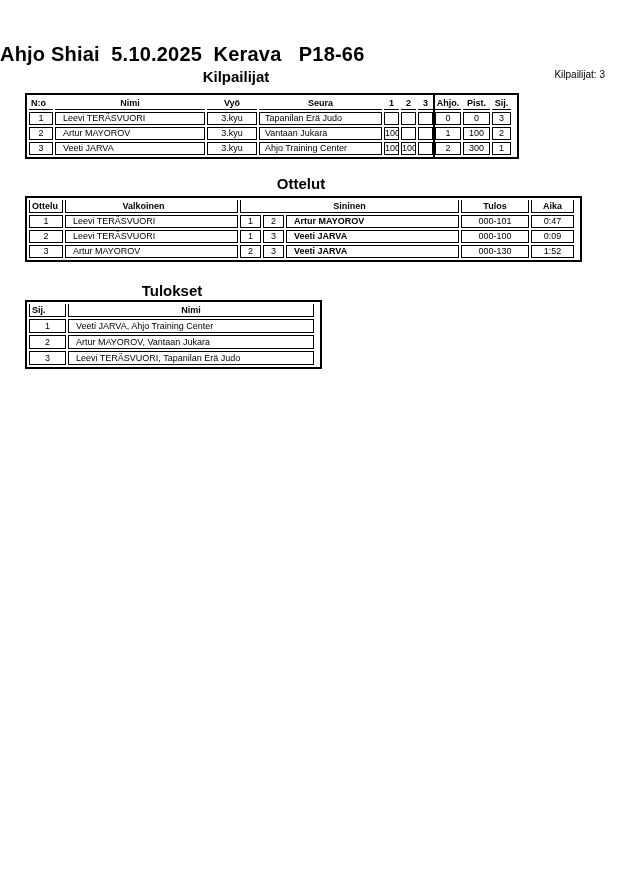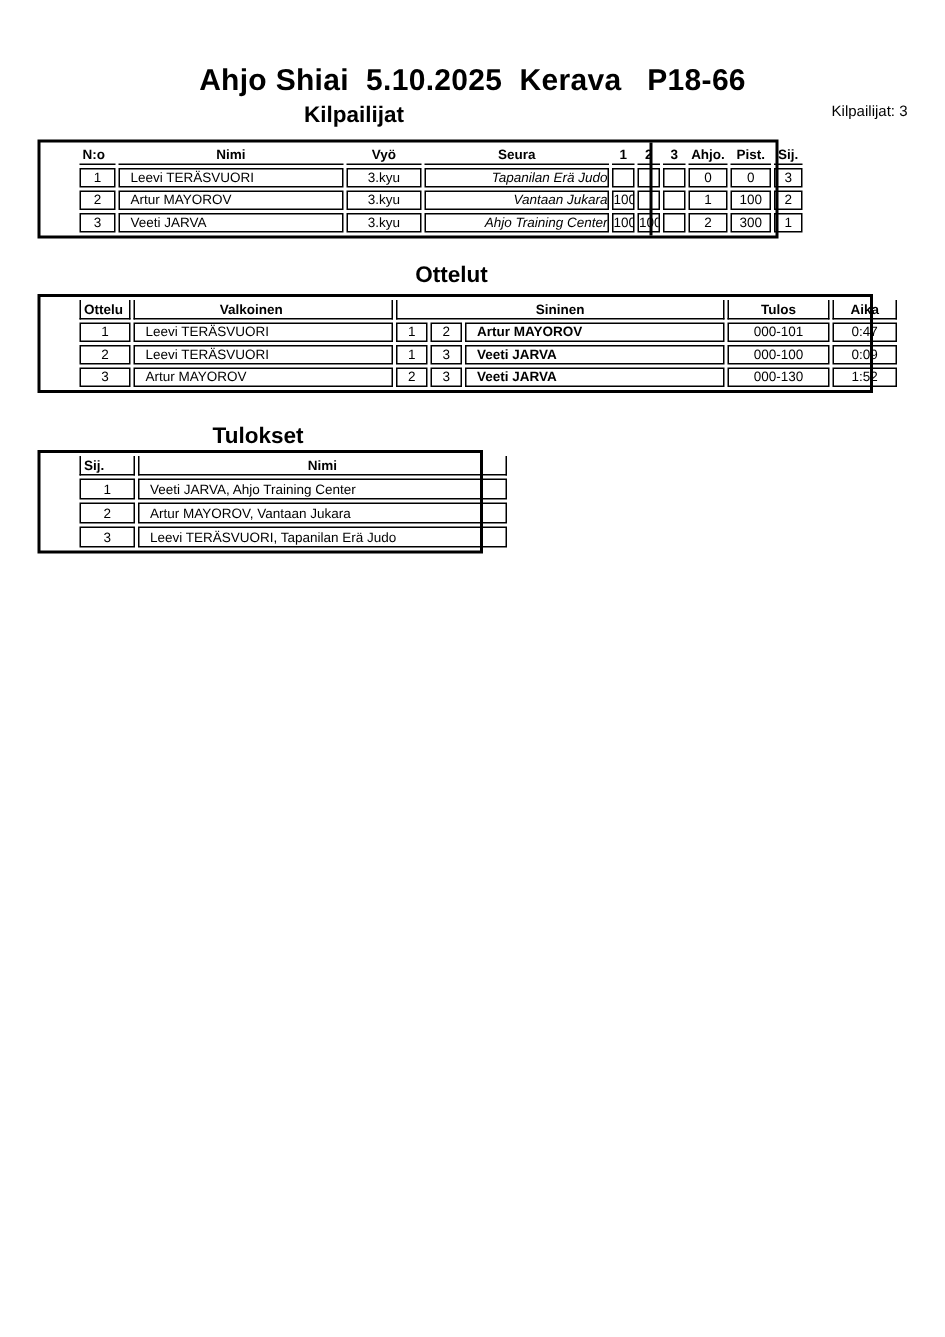--- a/index.html
+++ b/index.html
@@ -2,55 +2,55 @@
 <html><head>
 <meta charset="utf-8">
 <style>
   html,body { margin:0; padding:0; }
   body {
     width:630px; height:891px; background:#ffffff; color:#000000;
     font-family:"Liberation Sans", sans-serif; position:relative; overflow:hidden;
   }
   .abs { position:absolute; }
   .page-title {
-    top:43px; left:0; width:630px; text-align:center;
+    top:43px; left:0; width:630px; 
     font-size:20px; font-weight:bold; white-space:pre; letter-spacing:0.2px;
   }
   .section-label { font-size:15px; font-weight:bold; transform:translateX(-50%); white-space:nowrap; }
   #label-kilpailijat { top:68px; left:236px; }
   #label-ottelut   { top:175px; left:301px; }
   #label-tulokset  { top:282px; left:172px; }
   .count-note { top:69px; right:25px; font-size:10px; text-align:right; }
 
   .tbl-wrap { position:absolute; border:2px solid #000; background:#fff; }
   #wrap-competitors { left:25px; top:93px;  width:490px; }
   #wrap-matches     { left:25px; top:196px; width:553px; }
   #wrap-results     { left:25px; top:300px; width:293px; }
 
   table {
     border-collapse:separate; border-spacing:2px; table-layout:fixed;
-    font-size:9px; color:#000;margin-left:24px;
+    font-size:9px; color:#000;
   }
   #tbl-competitors { width:486px; }
   #tbl-matches     { width:549px; }
   #tbl-results     { width:289px; }
 
   th, td {
     box-sizing:border-box; padding:0; overflow:hidden; white-space:nowrap;
     text-align:center; vertical-align:middle; font-size:9px; line-height:11px;
   }
   th { font-weight:bold; height:13px; border:none; border-bottom:1px solid #000; }
   td { height:12px; border:1px solid #000; }
   #tbl-results td { height:14px; }
 
   
   .th-box { border:1px solid #000; border-top:none; }
 
   .al { text-align:left; padding-left:7px; }
-  .al6 { text-align:right; padding-left:5px;font-style:italic; }
+  .al6 { text-align:left; padding-left:5px; }
   .b { font-weight:bold; }
   .hdr-left { text-align:left; padding-left:2px; }
   .hdr-valkoinen { padding-right:16px; }
 
   
   .vline { position:absolute; top:0; bottom:0; width:2px; background:#000; left:406px; }
 </style>
 </head>
 <body>
 

